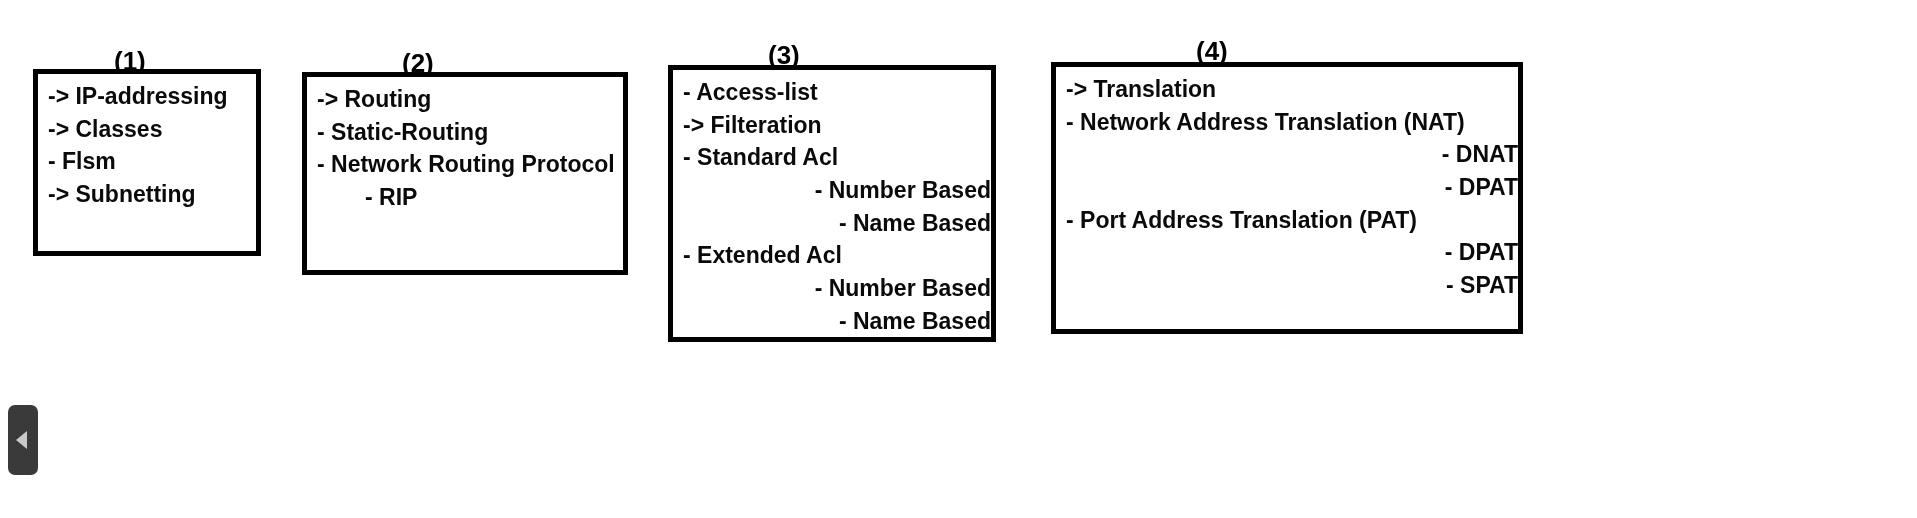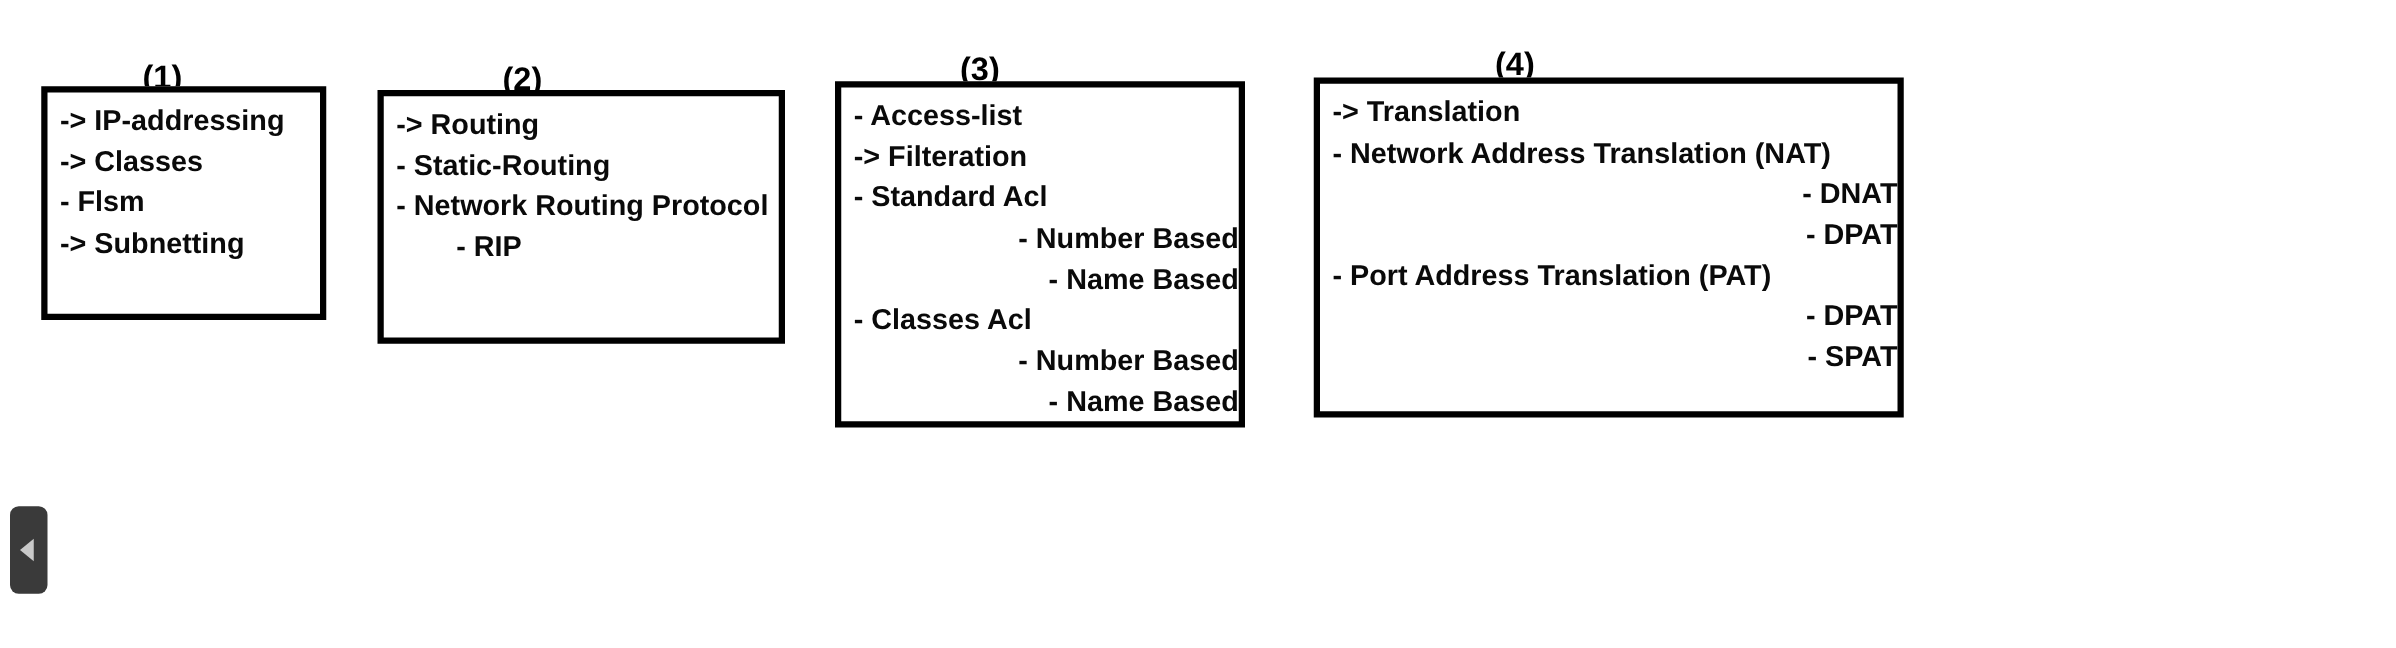--- a/index.html
+++ b/index.html
@@ -135,21 +135,21 @@
 
   <div class="group" id="group-3">
     <div class="group-label">(3)</div>
     <div class="topic-box">
       <ul class="topic-list">
         <li class="topic-item lvl-0">- Access-list</li>
         <li class="topic-item lvl-0">-&gt; Filteration</li>
         <li class="topic-item lvl-1">- Standard Acl</li>
         <li class="topic-item lvl-2">- Number Based</li>
         <li class="topic-item lvl-2">- Name Based</li>
-        <li class="topic-item lvl-1">- Classes Acl</li>
+        <li class="topic-item lvl-1">- Extended Acl</li>
         <li class="topic-item lvl-2">- Number Based</li>
         <li class="topic-item lvl-2">- Name Based</li>
       </ul>
     </div>
   </div>
 
   <div class="group" id="group-4">
     <div class="group-label">(4)</div>
     <div class="topic-box">
       <ul class="topic-list">

